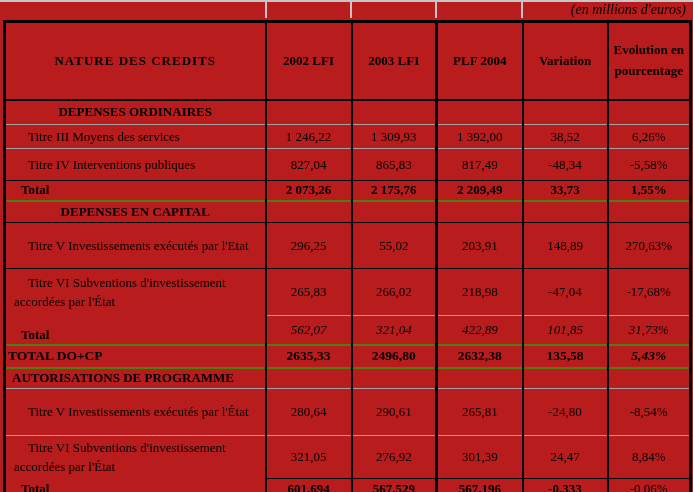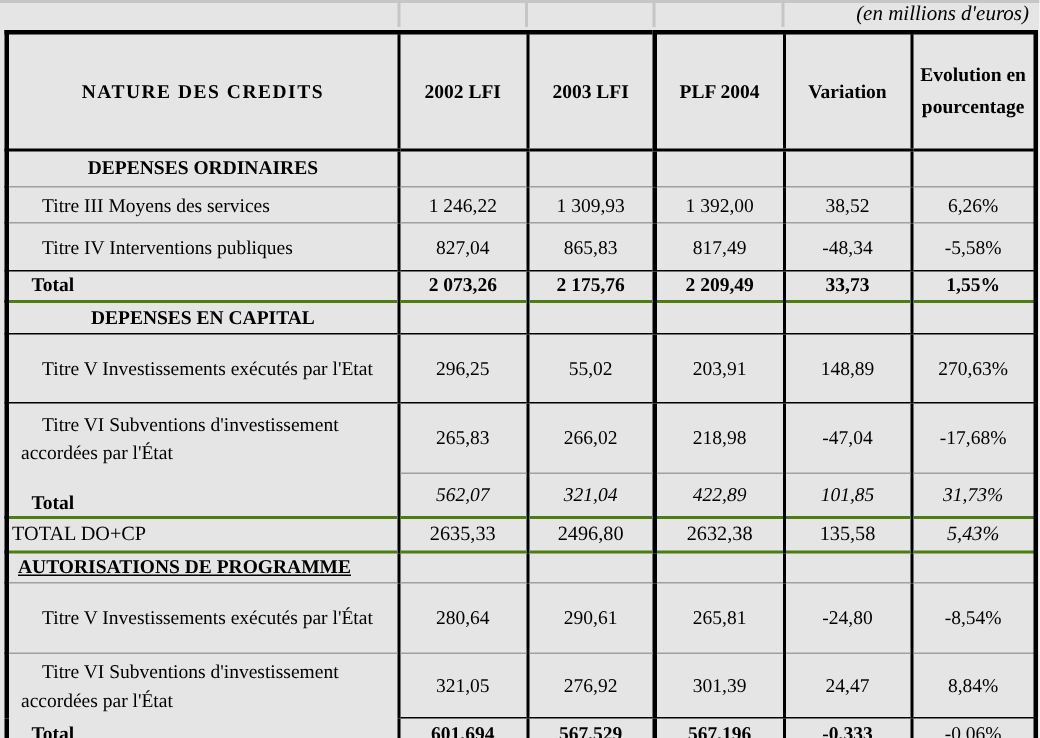--- a/index.html
+++ b/index.html
@@ -1,17 +1,17 @@
 <!DOCTYPE html>
 <html><head>
 <meta charset="utf-8">
 <style>
   html,body { margin:0; padding:0; background:#fff; }
   .page {
-    position:relative; width:693px; height:492px; background:#e5e5e5;
+    position:relative; width:693px; height:492px; background:#b91c1c;
     font-family:"Liberation Serif","DejaVu Serif",serif; color:#000;
   }
   
   .units-row { position:absolute; top:0; left:0; width:693px; height:20px; border-top:2px solid #c6c6c6; box-sizing:border-box; }
   .vline { position:absolute; top:0; width:2px; height:16px; background:#c6c6c6; }
   .v1{left:265px} .v2{left:350px} .v3{left:435px} .v4{left:521px}
   .units-note { position:absolute; top:0px; right:7px; font-style:italic; font-size:14px; }
 
   
   table.credits {
@@ -34,27 +34,27 @@
   
   .bt-gray  td { border-top:1px solid #a0a0a0; }
   .bt-black td { border-top:1px solid #000; }
   .bt-med   td { border-top:2px solid #000; }
   .bt-thick td { border-top:2px solid #4d7c0f; }
   .vals-only td.c1 { border-top:none !important; }
 
   
   .sec td.c1 { font-weight:bold; }
   .sec-center td.c1 { text-align:center; }
-  .sec-left td.c1 { padding-left:6px;text-decoration:underline; }
+  .sec-left td.c1 { padding-left:6px; }
   .titre td.c1 { padding-left:8px; text-indent:14px; line-height:1.5; }
   .total td.c1 { font-weight:bold; padding-left:15px; }
   .bold-vals td { font-weight:bold; }
   .r7 td { font-style:italic; }
   .r7 td.c1 { font-style:normal; font-weight:bold; vertical-align:bottom; padding-bottom:1px; }
-  .r8 td { font-weight:normal; font-size:13.5px; }
+  .r8 td { font-weight:bold; font-size:13.5px; }
   .r8 td.c6 { font-style:italic; }
   .r12 td { font-weight:bold; }
   .r12 td.c6 { font-weight:normal; }
 </style>
 </head>
 <body>
 
 <div class="page">
 
   <div class="units-row">

